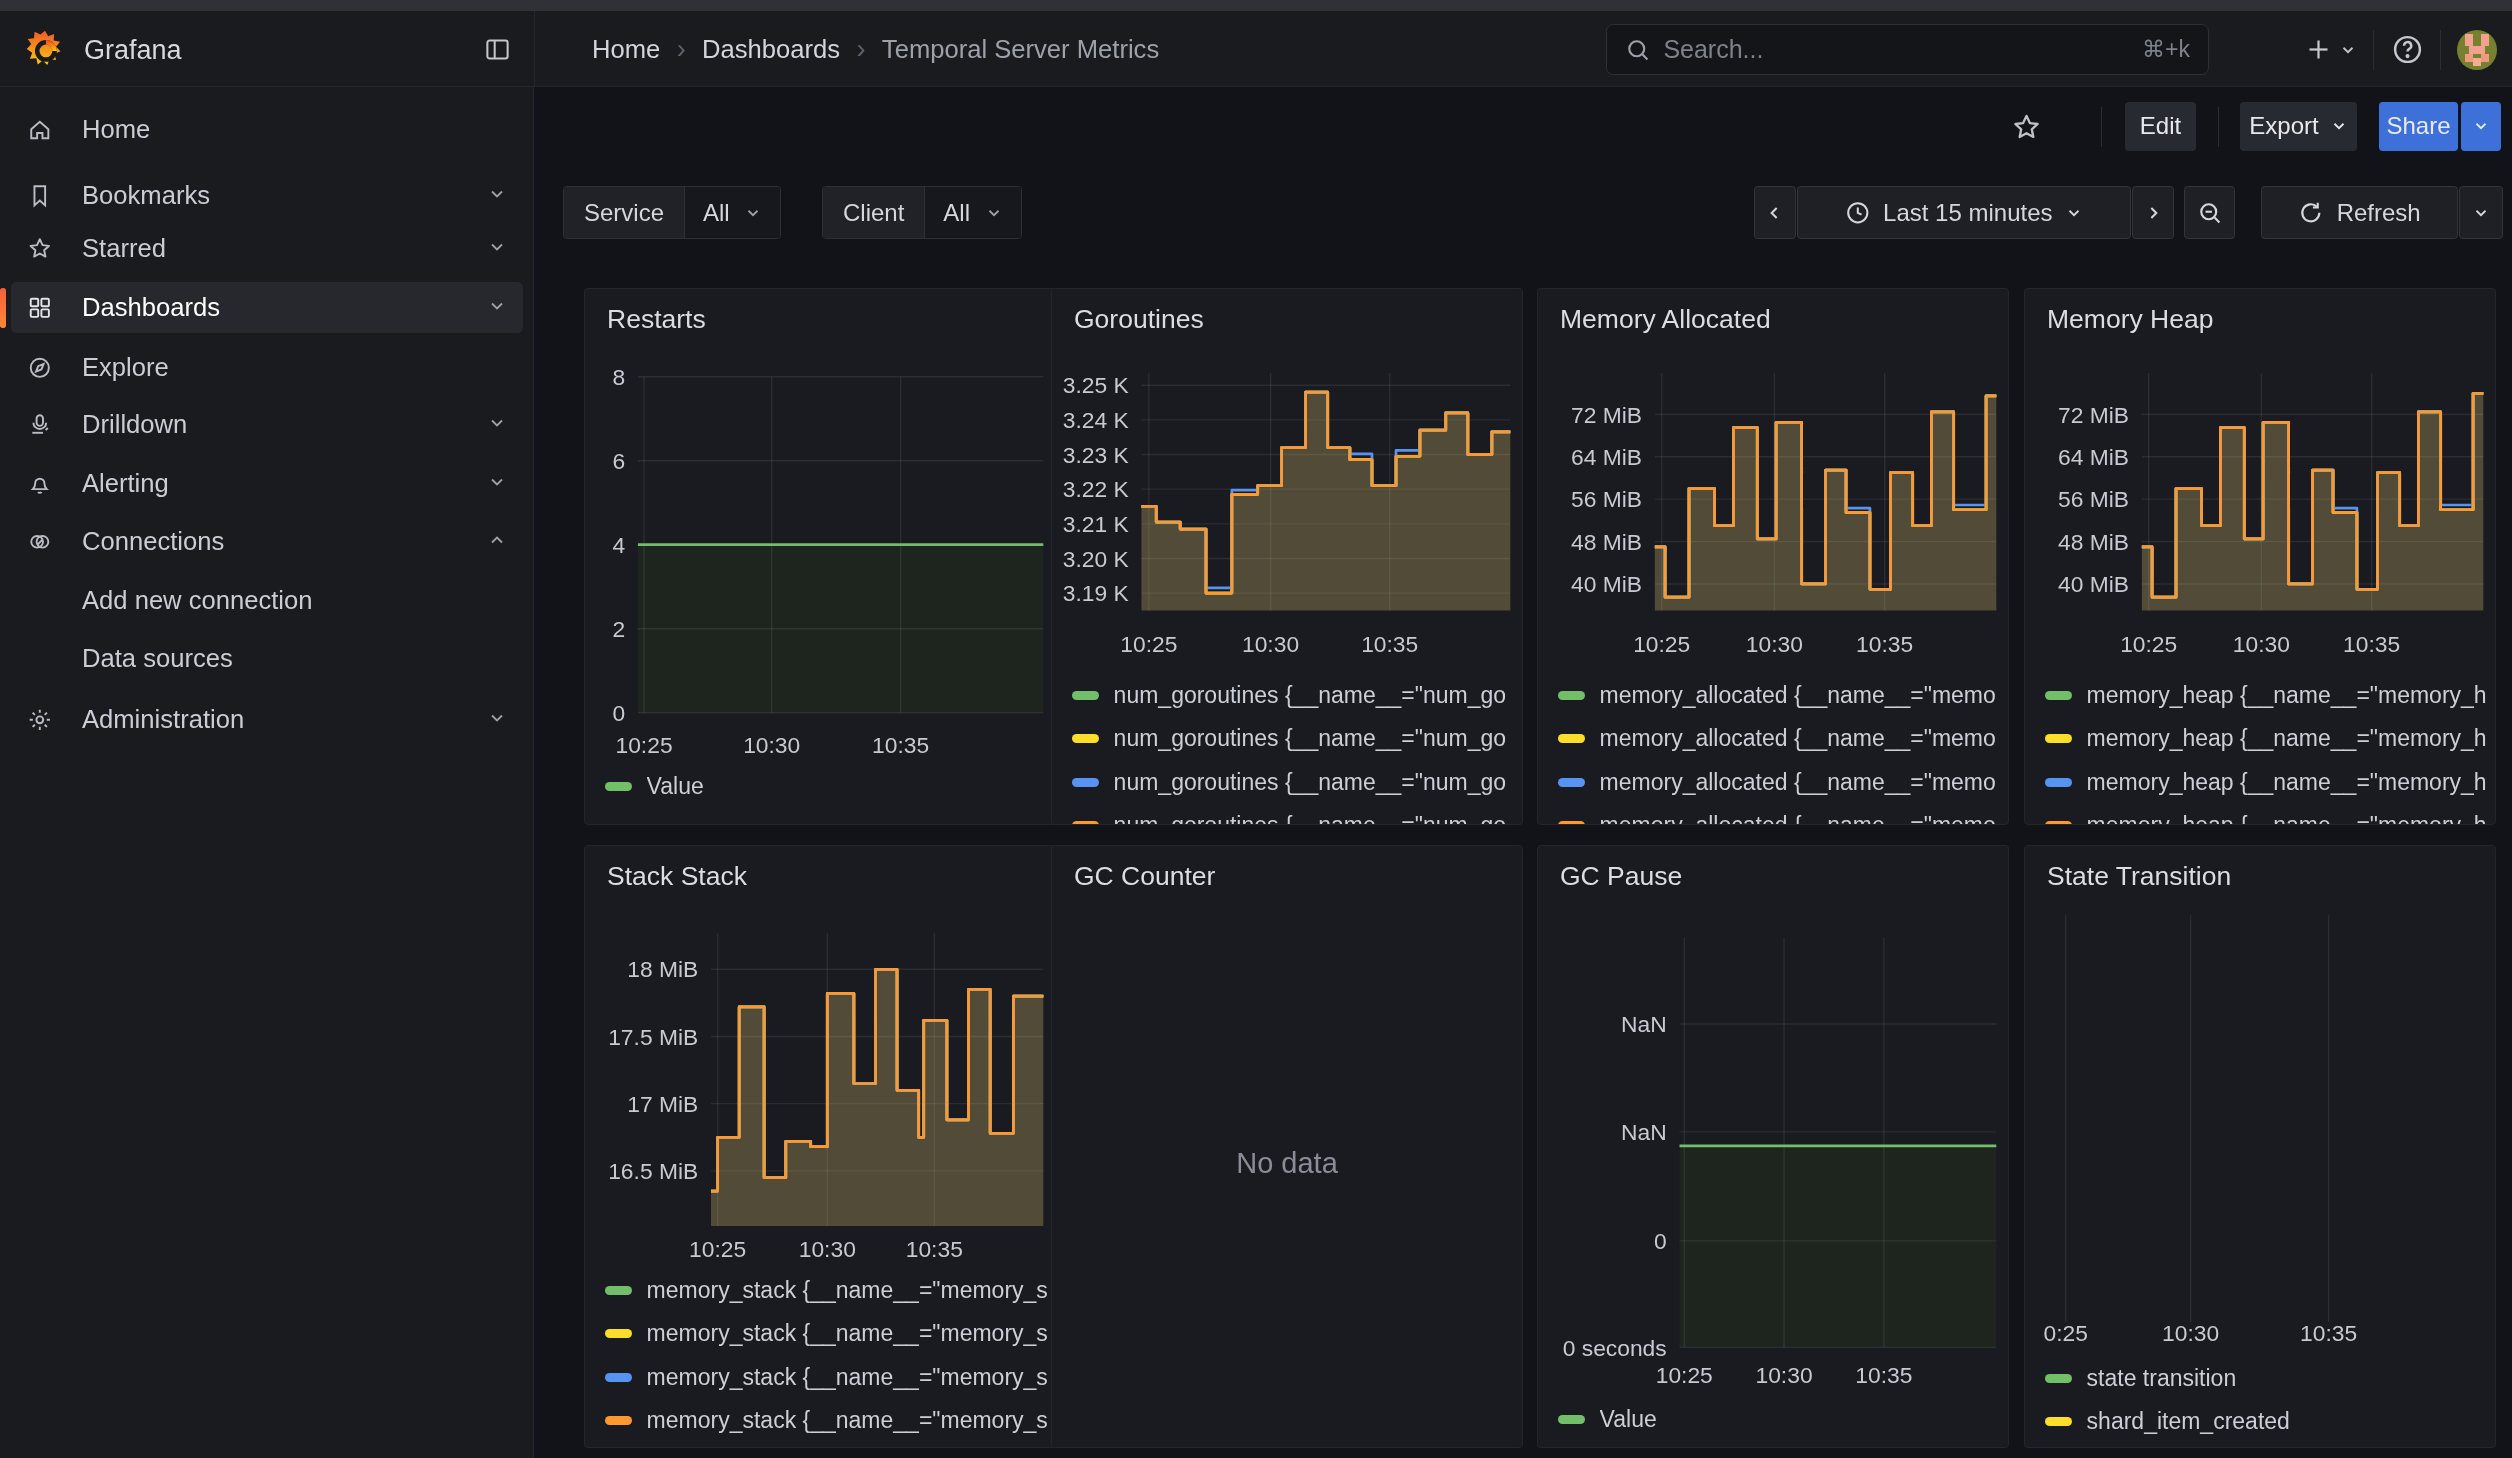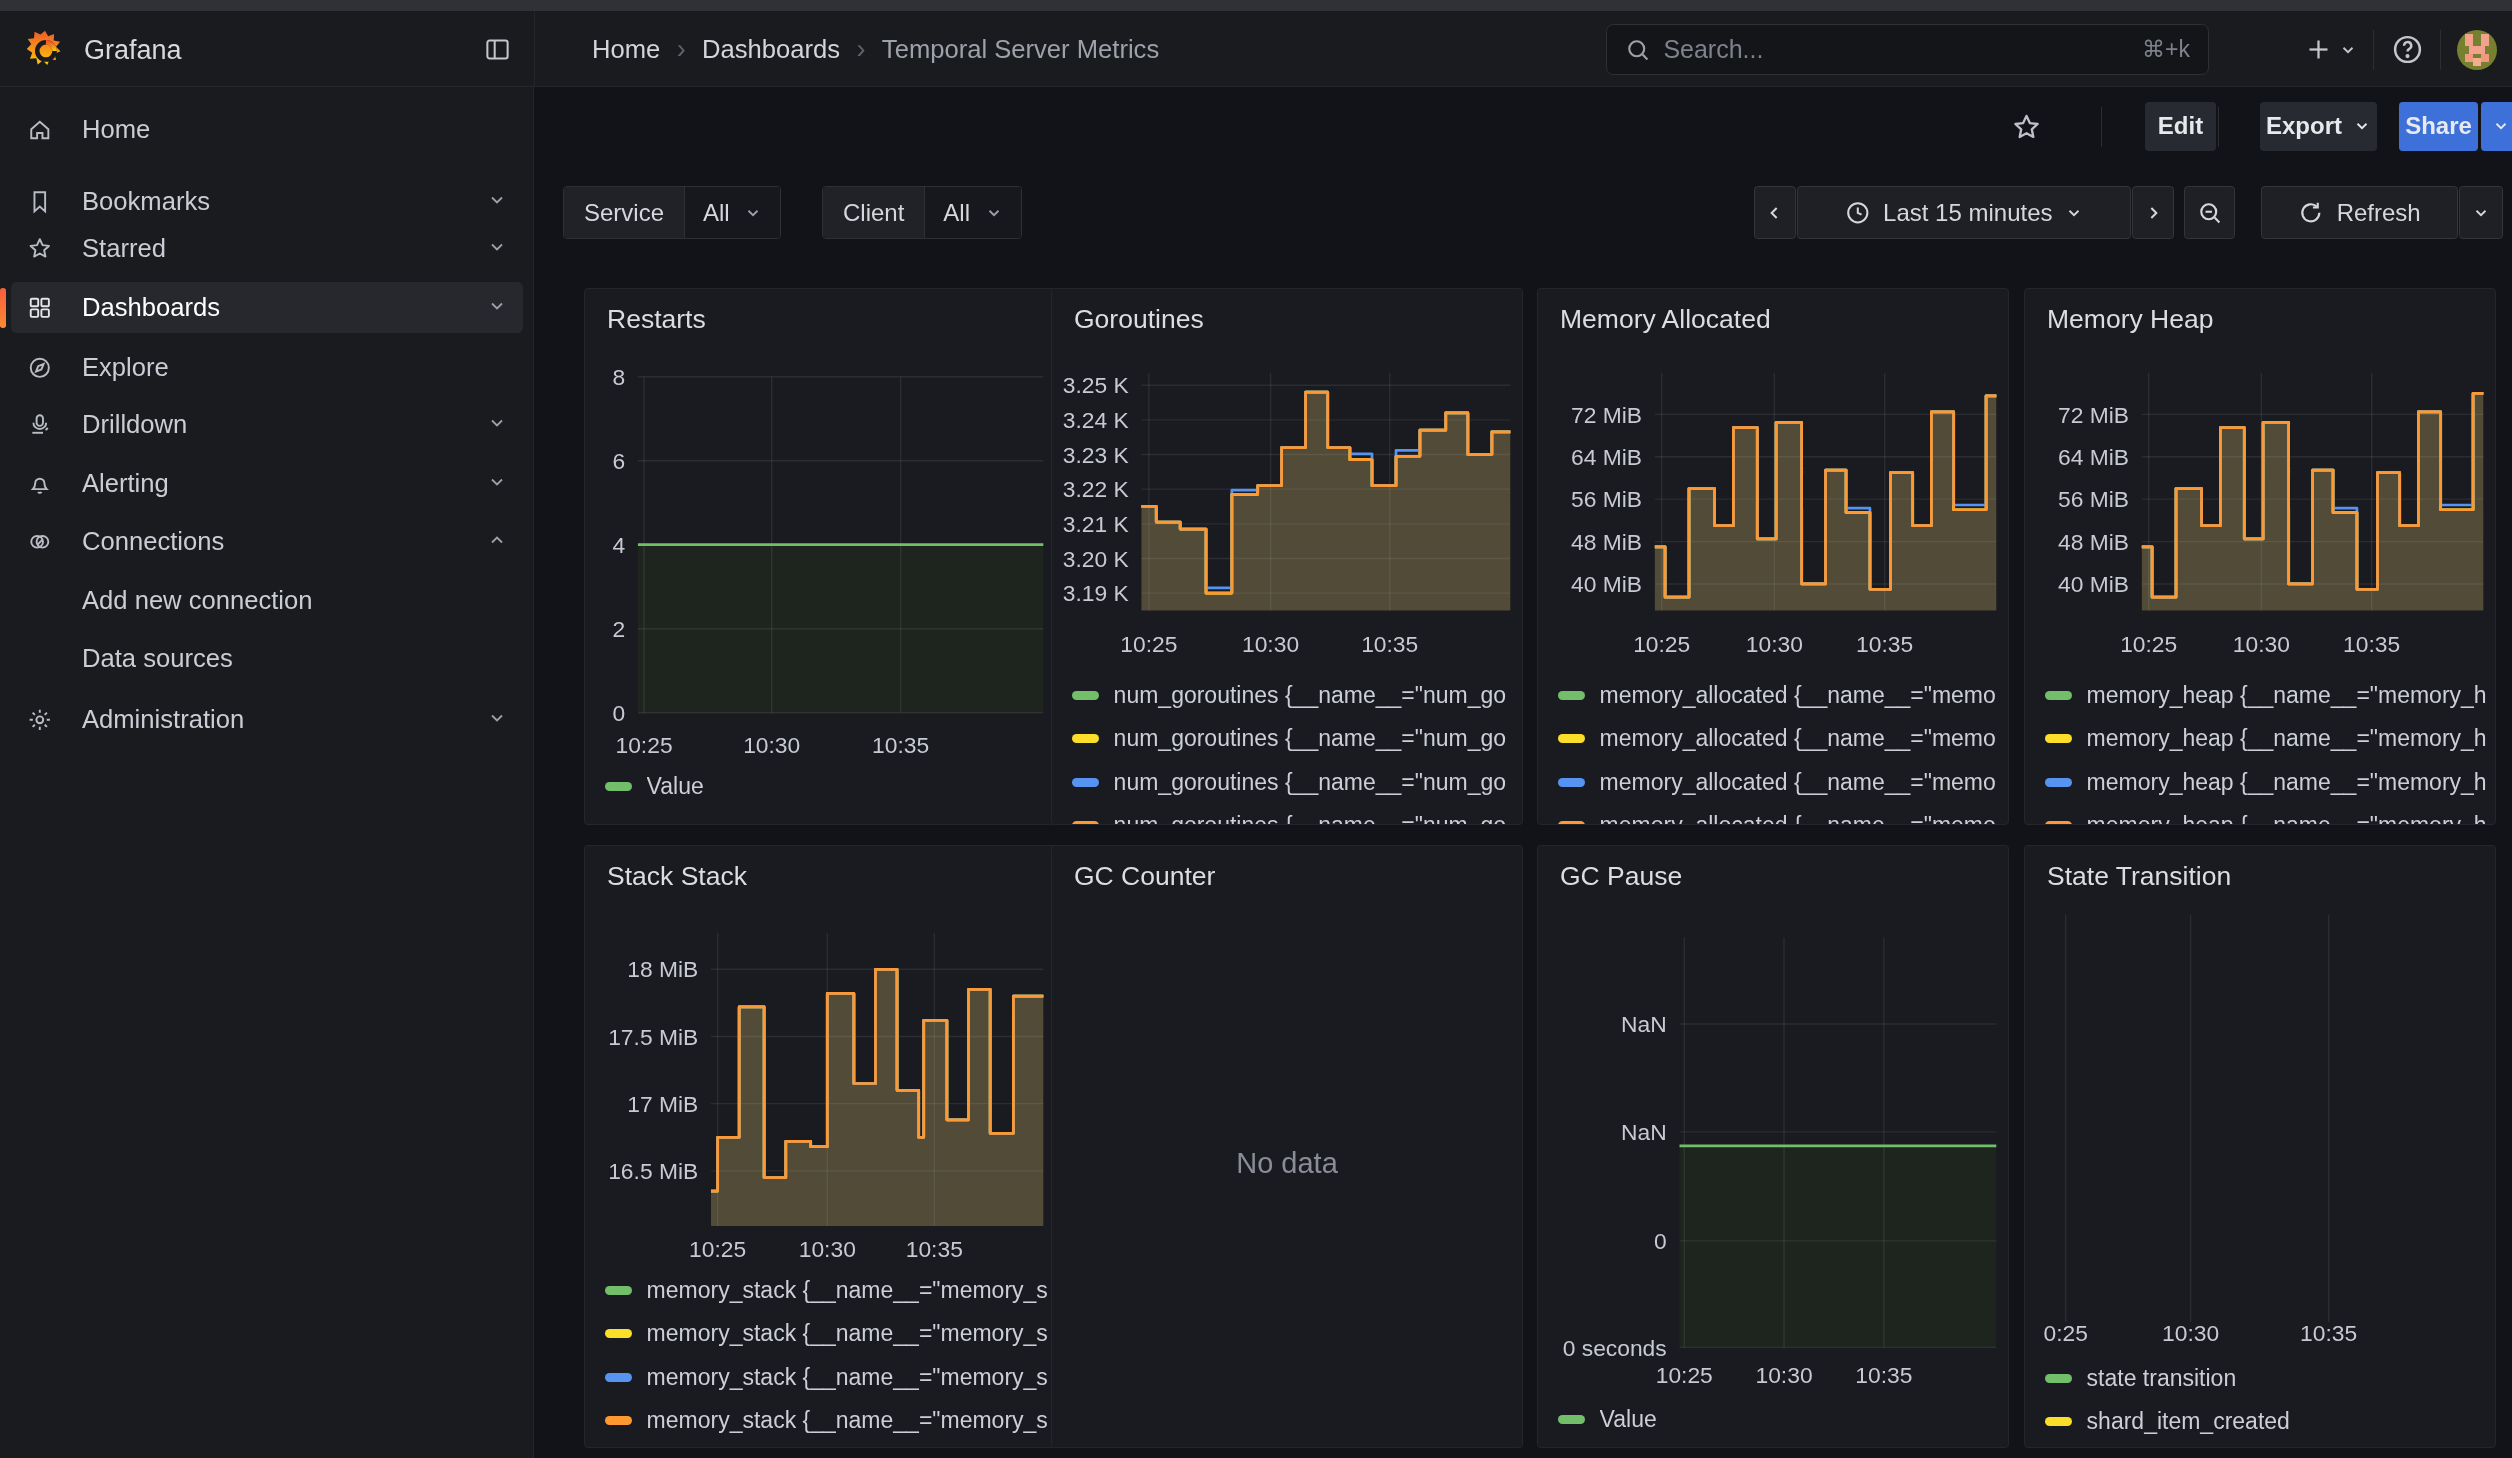--- a/index.html
+++ b/index.html
@@ -35,21 +35,21 @@
   .nav-item .nav-chevron { position:absolute; right:16.4px; color:#9DA1AA; }
   .nav-item.active { background:#26282E; }
   .nav-item.active .nav-label { color:#FFFFFF; font-weight:500; }
   .active-bar { position:absolute; left:-11px; top:5.5px; width:6.4px; height:40px; border-radius:2.7px; background:linear-gradient(180deg,#F55F3C,#FF8833); }
   .nav-sub .nav-label { left:71px; }
 
   
   .dash-toolbar { position:absolute; left:535px; top:87px; width:1977px; height:82px; background:#121318; }
   .dt-star { position:absolute; left:1473px; top:22px; width:37px; height:37px; color:#BFC1C9; cursor:pointer; }
   .dt-div1 { position:absolute; left:1566px; top:20px; width:0.9px; height:40px; background:#2B2D33; }
-  .btn { display:flex; align-items:center; justify-content:center; gap:11px; border-radius:3.7px; font-size:24px; font-weight:700; color:#E8E9EC; cursor:pointer;margin-left:20px; }
+  .btn { display:flex; align-items:center; justify-content:center; gap:11px; border-radius:3.7px; font-size:24px; font-weight:400; color:#E8E9EC; cursor:pointer; }
   .btn-secondary { background:#282A31; }
   .dt-edit { position:absolute; left:1590px; top:14.6px; width:71px; height:49px; }
   .dt-div2 { position:absolute; left:1683px; top:20px; width:0.9px; height:40px; background:#2B2D33; }
   .dt-export { position:absolute; left:1705px; top:14.6px; width:117px; height:49px; }
   .dt-share { position:absolute; left:1844px; top:14.6px; width:79px; height:49px; background:#3D71D9; }
   .dt-share-chev { position:absolute; left:1926px; top:14.6px; width:40px; height:49px; background:#3D71D9; }
 
   
   .filter-row { position:absolute; left:535px; top:169px; width:1977px; height:87px; background:#121318; }
   .var-ctrl { position:absolute; top:17.4px; height:53px; display:flex; border:0.9px solid #2E3036; border-radius:3.7px; overflow:hidden; cursor:pointer; }
@@ -149,21 +149,21 @@
     </div>
   </div>
 
   <div class="sidebar">
     <div class="nav-item" style="top:17.4px">
       <span class="nav-icon"><svg viewBox="0 0 24 24" fill="none" stroke="currentColor" stroke-width="1.8">
             <path d="M4 11.5 12 4.5l8 7V20h-5.5v-5h-5v5H4z"></path>
           </svg></span>
       <span class="nav-label">Home</span>
     </div>
-    <div class="nav-item" style="top:89px">
+    <div class="nav-item" style="top:83px">
       <span class="nav-icon"><svg viewBox="0 0 24 24" fill="none" stroke="currentColor" stroke-width="1.8">
             <path d="M7 3h10v18l-5-4.5L7 21z"></path>
           </svg></span>
       <span class="nav-label">Bookmarks</span>
       <span class="nav-chevron"><svg width="20" height="20" viewBox="0 0 24 24" fill="none" stroke="currentColor" stroke-width="2.2">
             <polyline points="6,9 12,15 18,9"></polyline>
           </svg></span>
     </div>
     <div class="nav-item" style="top:136px">
       <span class="nav-icon"><svg viewBox="0 0 24 24" fill="none" stroke="currentColor" stroke-width="1.8" stroke-linejoin="round">

